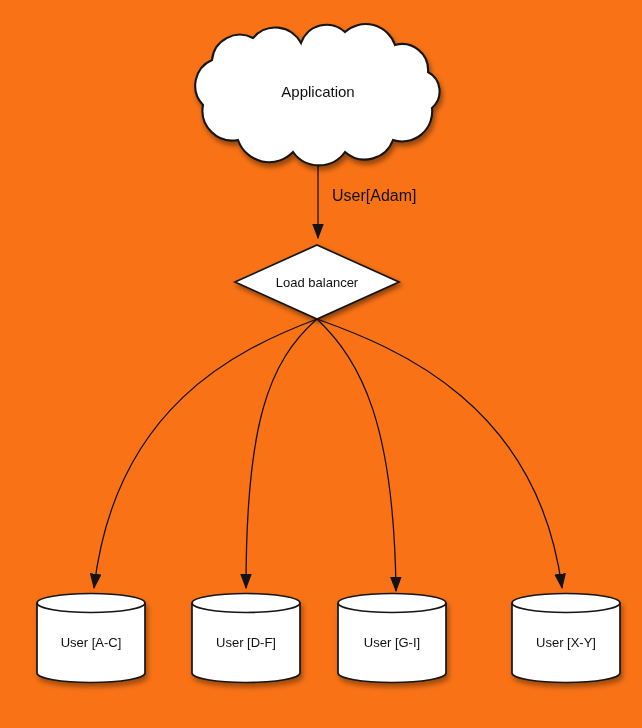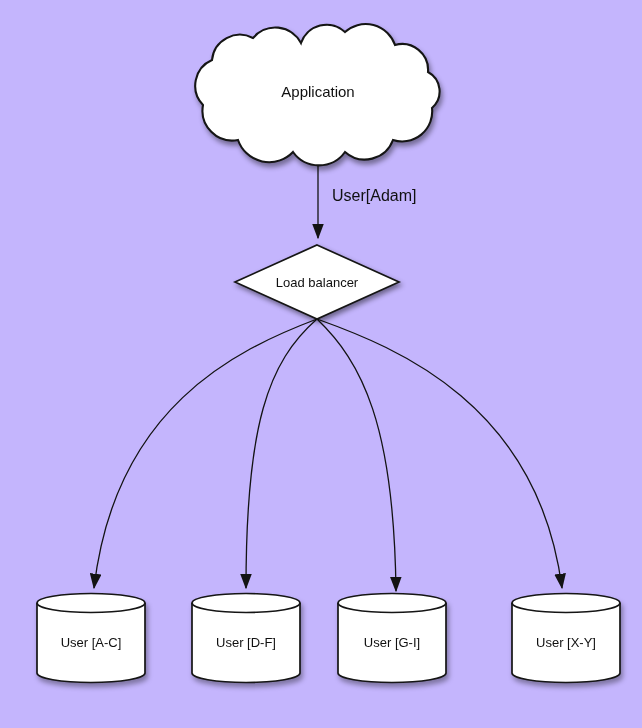--- a/index.html
+++ b/index.html
@@ -5,21 +5,21 @@
   html, body {
     margin: 0;
     padding: 0;
     background: #ffffff;
     font-family: "Liberation Sans", sans-serif;
   }
   .canvas {
     position: relative;
     width: 642px;
     height: 728px;
-    background: #c4b5fd;
+    background: #f97316;
     overflow: hidden;
   }
   svg { display: block; }
   .shape {
     fill: #ffffff;
     stroke: #151515;
   }
   .cloud-shape   { stroke-width: 2.1; filter: drop-shadow(2px 4px 2.5px rgba(0,0,0,0.40)); }
   .diamond-shape { stroke-width: 1.7; filter: drop-shadow(2px 3px 2.5px rgba(0,0,0,0.45)); }
   .cylinder      { filter: drop-shadow(2px 4px 2.5px rgba(0,0,0,0.35)); }

